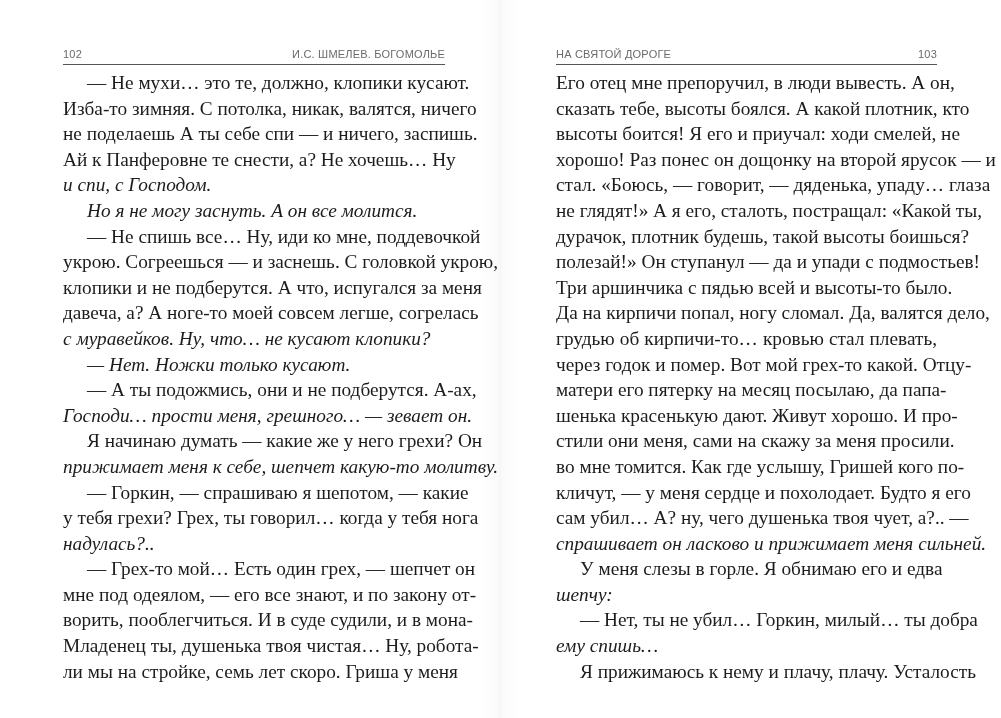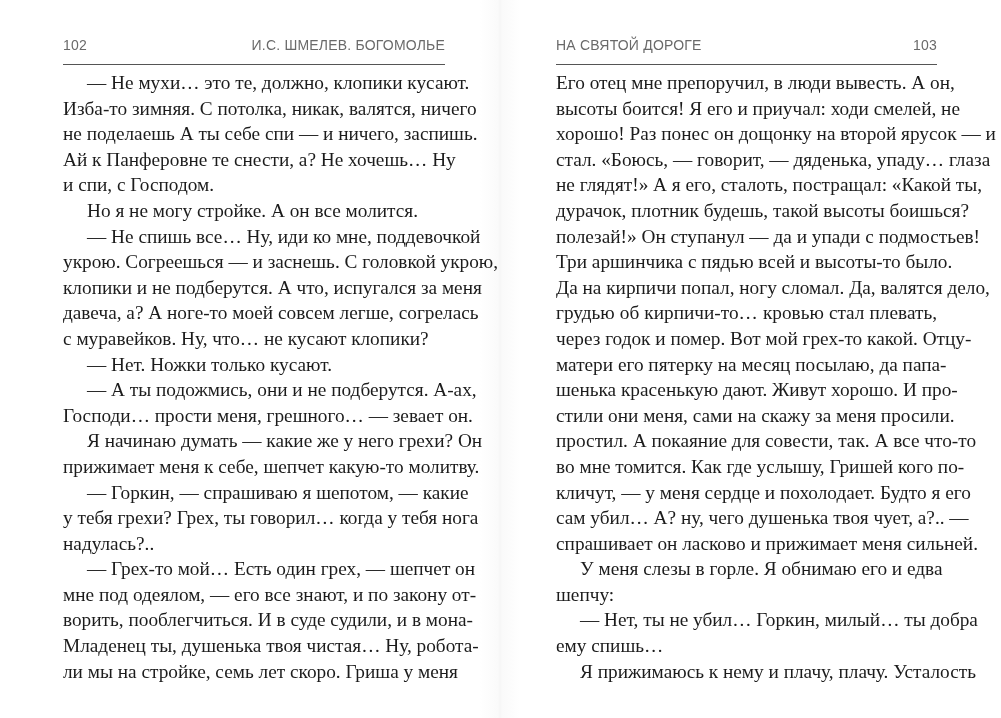--- a/index.html
+++ b/index.html
@@ -15,54 +15,54 @@
       position: absolute; left: 480px; top: 0; width: 40px; height: 718px;
       background: linear-gradient(90deg, #fff 0%, #fafafa 45%, #f6f6f6 50%, #fafafa 55%, #fff 100%);
     }
     .page { position: absolute; top: 0; height: 718px; }
     .page.left { left: 63px; width: 382px; }
     .page.right { left: 556px; width: 381px; }
     .running-head {
       position: absolute; top: 45px; left: 0; right: 0; height: 20px;
       border-bottom: 1.3px solid #555;
       font-family: "Liberation Sans", "DejaVu Sans", sans-serif;
-      font-size: 14px; color: #6a6a6a; letter-spacing: 0.2px;
+      font-size: 11px; color: #6a6a6a; letter-spacing: 0.2px;
       display: flex; justify-content: space-between; align-items: flex-end;
-      padding-bottom: 11px; box-sizing: border-box; gap: 12px;
+      padding-bottom: 4px; box-sizing: border-box; gap: 12px;
     }
     .body-text {
       position: absolute; top: 70px; left: 0; right: 0;
       font-family: "Liberation Serif", "DejaVu Serif", serif;
       font-size: 19.3px; line-height: 25.6px; color: #1c1c1c;
     }
     .line {
       display: block; height: 25.6px; white-space: nowrap;
       text-align: justify; text-align-last: justify;
     }
     .line.indent { padding-left: 24px; }
-    .line.last { text-align-last: left; }
+    .line.last { text-align-last: left; font-style: italic; }
   </style>
 </head>
 <body>
 
 <div class="spread">
   <div class="gutter"></div>
 
   <div class="page left">
     <div class="running-head">
       <span>102</span>
       <span>И.С. ШМЕЛЕВ. БОГОМОЛЬЕ</span>
     </div>
     <div class="body-text">
         <span class="line indent">— Не мухи… это те, должно, клопики кусают.</span>
         <span class="line">Изба-то зимняя. С потолка, никак, валятся, ничего</span>
         <span class="line">не поделаешь А ты себе спи — и ничего, заспишь.</span>
         <span class="line">Ай к Панферовне те снести, а? Не хочешь… Ну</span>
         <span class="line last">и спи, с Господом.</span>
-        <span class="line indent last">Но я не могу стройке. А он все молится.</span>
+        <span class="line indent last">Но я не могу заснуть. А он все молится.</span>
         <span class="line indent">— Не спишь все… Ну, иди ко мне, поддевочкой</span>
         <span class="line">укрою. Согреешься — и заснешь. С головкой укрою,</span>
         <span class="line">клопики и не подберутся. А что, испугался за меня</span>
         <span class="line">давеча, а? А ноге-то моей совсем легше, согрелась</span>
         <span class="line last">с муравейков. Ну, что… не кусают клопики?</span>
         <span class="line indent last">— Нет. Ножки только кусают.</span>
         <span class="line indent">— А ты подожмись, они и не подберутся. А-ах,</span>
         <span class="line last">Господи… прости меня, грешного… — зевает он.</span>
         <span class="line indent">Я начинаю думать — какие же у него грехи? Он</span>
         <span class="line last">прижимает меня к себе, шепчет какую-то молитву.</span>
@@ -77,34 +77,34 @@
       </div>
   </div>
 
   <div class="page right">
     <div class="running-head">
       <span>НА СВЯТОЙ ДОРОГЕ</span>
       <span>103</span>
     </div>
     <div class="body-text">
         <span class="line">Его отец мне препоручил, в люди вывесть. А он,</span>
+        <span class="line">сказать тебе, высоты боялся. А какой плотник, кто</span>
         <span class="line">высоты боится! Я его и приучал: ходи смелей, не</span>
         <span class="line">хорошо! Раз понес он дощонку на второй ярусок — и</span>
         <span class="line">стал. «Боюсь, — говорит, — дяденька, упаду… глаза</span>
         <span class="line">не глядят!» А я его, сталоть, постращал: «Какой ты,</span>
         <span class="line">дурачок, плотник будешь, такой высоты боишься?</span>
         <span class="line">полезай!» Он ступанул — да и упади с подмостьев!</span>
         <span class="line">Три аршинчика с пядью всей и высоты-то было.</span>
         <span class="line">Да на кирпичи попал, ногу сломал. Да, валятся дело,</span>
         <span class="line">грудью об кирпичи-то… кровью стал плевать,</span>
         <span class="line">через годок и помер. Вот мой грех-то какой. Отцу-</span>
         <span class="line">матери его пятерку на месяц посылаю, да папа-</span>
         <span class="line">шенька красенькую дают. Живут хорошо. И про-</span>
         <span class="line">стили они меня, сами на скажу за меня просили.</span>
-        <span class="line">простил. А покаяние для совести, так. А все что-то</span>
         <span class="line">во мне томится. Как где услышу, Гришей кого по-</span>
         <span class="line">кличут, — у меня сердце и похолодает. Будто я его</span>
         <span class="line">сам убил… А? ну, чего душенька твоя чует, а?.. —</span>
         <span class="line last">спрашивает он ласково и прижимает меня сильней.</span>
         <span class="line indent">У меня слезы в горле. Я обнимаю его и едва</span>
         <span class="line last">шепчу:</span>
         <span class="line indent">— Нет, ты не убил… Горкин, милый… ты добра</span>
         <span class="line last">ему спишь…</span>
         <span class="line indent">Я прижимаюсь к нему и плачу, плачу. Усталость</span>
       </div>

